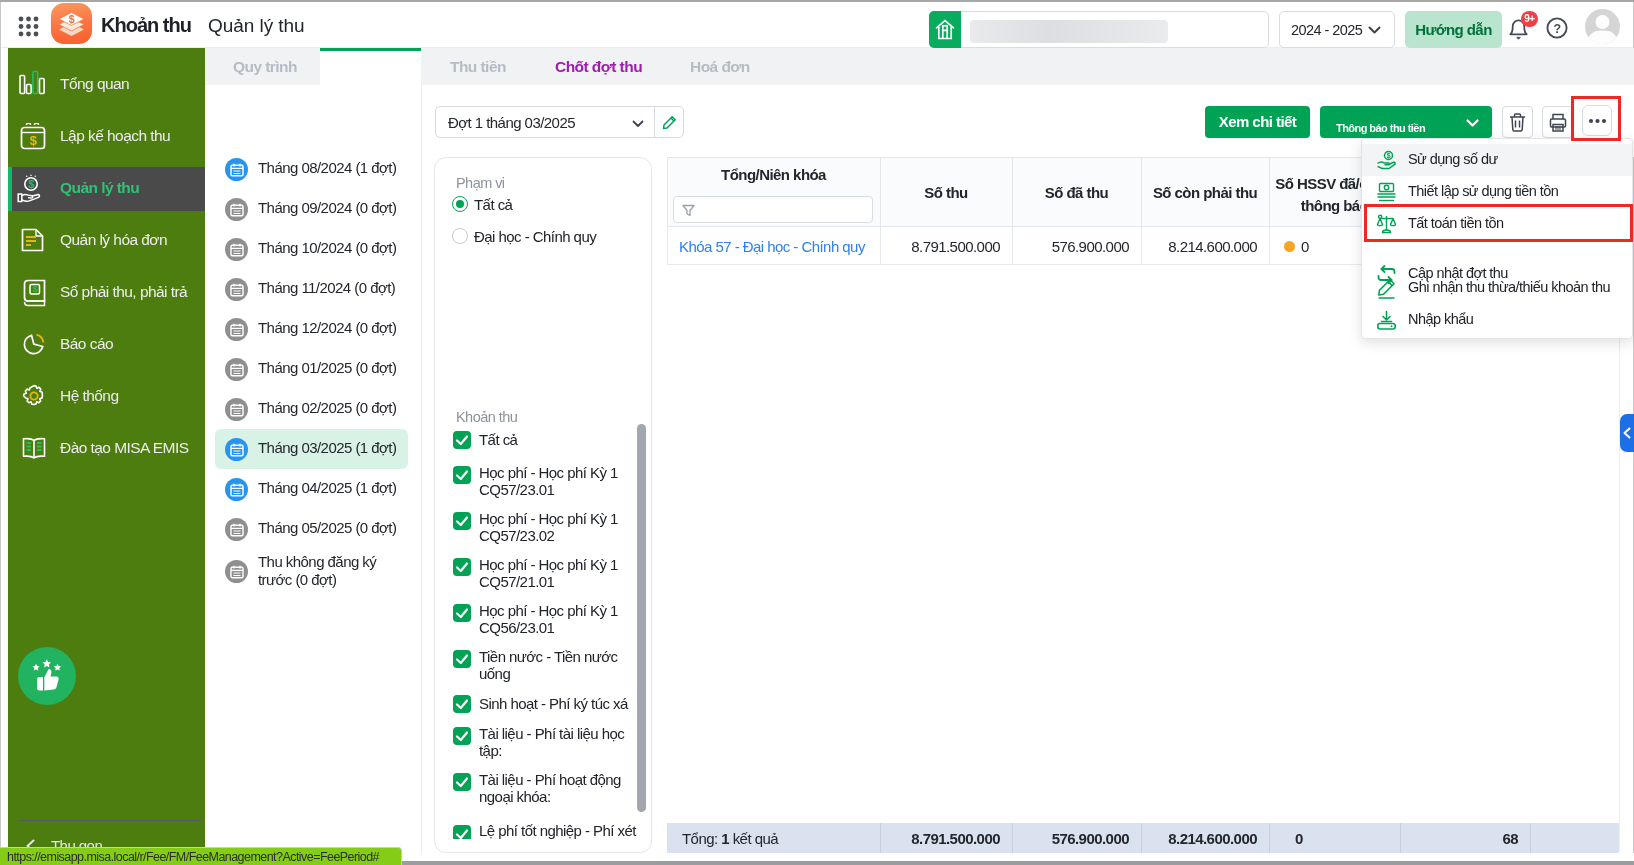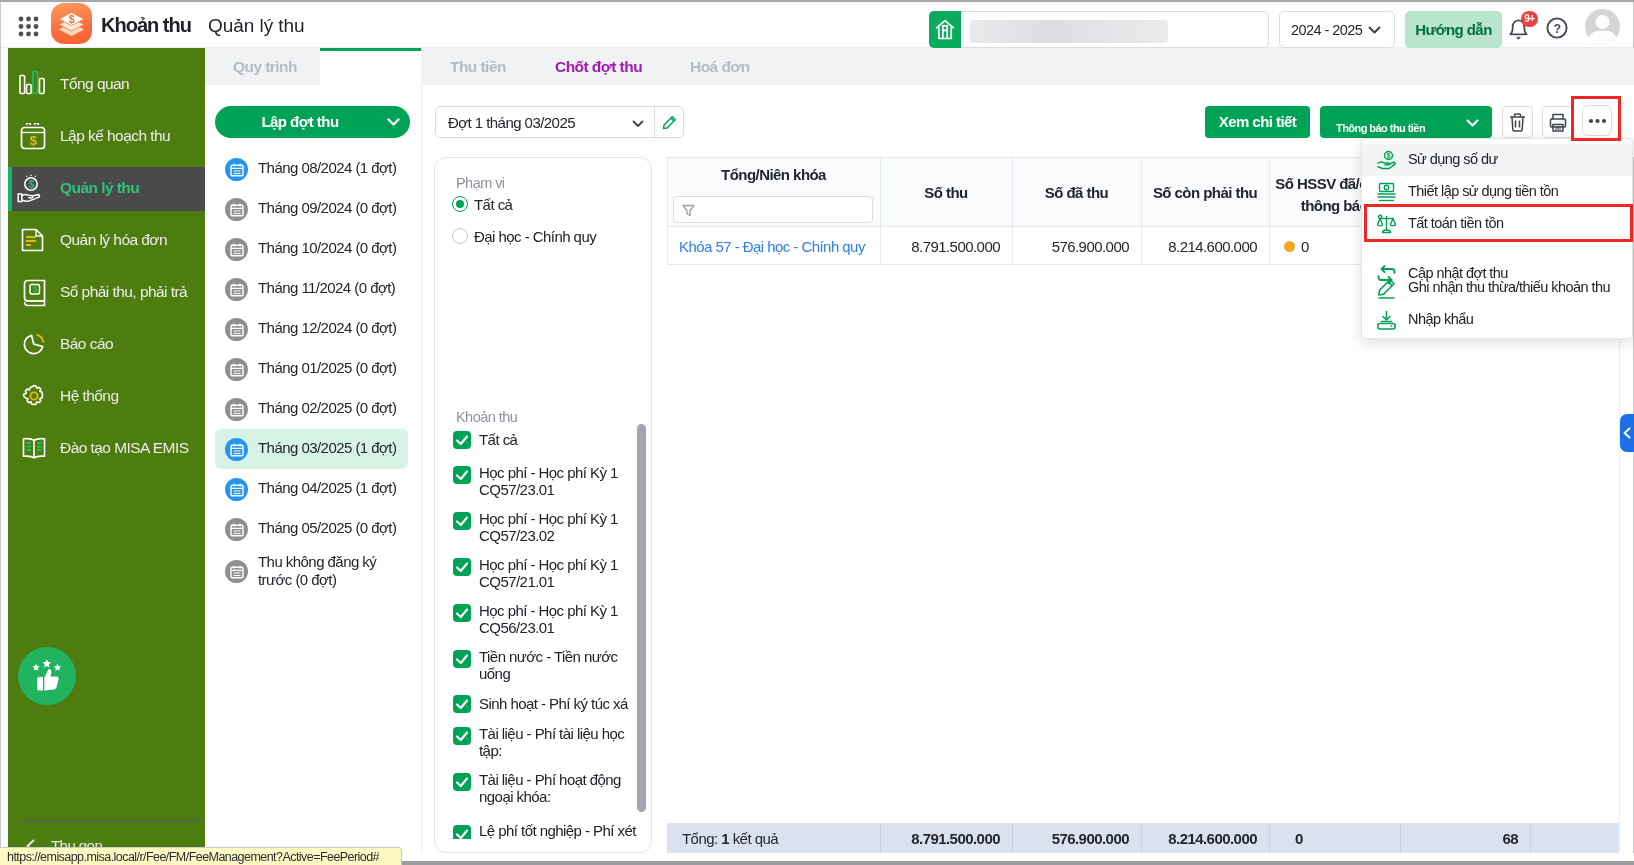--- a/index.html
+++ b/index.html
@@ -187,26 +187,20 @@
 <div class="abs" id="tabs" style="left:205px;top:48px;width:1429px;height:37px;background:#f1f2f3;">
   <div class="abs" style="left:115px;top:0;width:101px;height:37px;background:#fff;border-top:3px solid #00a355;"></div>
   <div class="abs tabtxt" style="left:28px;top:10px;color:#b6bcc6;font-weight:bold;font-size:15.5px;">Quy trình</div>
   <div class="abs tabtxt" style="left:140px;top:10px;color:#00a355;font-weight:bold;font-size:15.5px;margin-top:26px;">Đợt thu</div>
   <div class="abs tabtxt" style="left:245px;top:10px;color:#b6bcc6;font-weight:bold;font-size:15.5px;">Thu tiền</div>
   <div class="abs tabtxt" style="left:350px;top:10px;color:#a21caf;font-weight:bold;font-size:15.5px;">Chốt đợt thu</div>
   <div class="abs tabtxt" style="left:485px;top:10px;color:#b6bcc6;font-weight:bold;font-size:15.5px;">Hoá đơn</div>
 </div>
 
 <div class="abs" id="monthpanel" style="left:205px;top:85px;width:217px;height:768px;background:#fff;border-right:1px solid #ebedef;">
-  <div class="abs" style="left:10px;top:21px;width:195px;height:32px;background:#00a355;border-radius:16px;color:#fff;">
-    <div class="abs" style="left:0;width:170px;text-align:center;top:7px;font-size:15px;font-weight:bold;">Lập đợt thu</div>
-    <svg class="abs" style="left:172px;top:12px;" width="13" height="9" viewBox="0 0 13 9" fill="none" stroke="#fff" stroke-width="2.2" stroke-linecap="round" stroke-linejoin="round">
-        <path d="M1.5 1.5 L6.5 6.5 L11.5 1.5"></path>
-      </svg>
-  </div>
   <div id="monthlist" style="position:absolute;left:0;top:64px;width:217px;">
     <style>
       .mrow { position:relative; height:40px; }
       .mrow .mic { position:absolute; left:20px; top:9px; width:23px; height:23px; border-radius:50%; }
       .mrow .mtx { position:absolute; left:53px; top:10px; font-size:15px; color:#23262d; }
       .mic svg { position:absolute; left:4.5px; top:4.5px; }
     </style>
     <div class="mrow">
         <span class="mic" style="background:#2595ef;">
           <svg width="14" height="14" viewBox="0 0 14 14" fill="none" stroke="#fff" stroke-width="1.4">
@@ -546,15 +540,15 @@
 
 <div class="abs" style="left:1571px;top:96px;width:50px;height:45px;border:3px solid #ee2823;"></div>
 <div class="abs" style="left:1364px;top:204px;width:269px;height:38px;border:3px solid #ee2823;"></div>
 
 <div class="abs" style="left:1620px;top:414px;width:14px;height:38px;background:#1d6fe8;border-radius:7px 0 0 7px;">
   <svg class="abs" style="left:3px;top:13px;" width="8" height="12" viewBox="0 0 8 12" fill="none" stroke="#fff" stroke-width="2" stroke-linecap="round" stroke-linejoin="round">
       <path d="M6.5 1.5 L1.5 6 L6.5 10.5"></path>
     </svg>
 </div>
 
-<div class="abs" style="left:0;top:847px;width:402px;height:18px;background:#fef9c3;border:1px solid #c9cbcf;border-left:none;border-bottom:none;border-radius:0 4px 0 0;">
+<div class="abs" style="left:0;top:847px;width:402px;height:18px;background:#84cc16;border:1px solid #c9cbcf;border-left:none;border-bottom:none;border-radius:0 4px 0 0;">
   <div class="abs" style="left:7px;top:2px;font-size:12.5px;color:#2a2d33;white-space:nowrap;">https://emisapp.misa.local/r/Fee/FM/FeeManagement?Active=FeePeriod#</div>
 </div>
 
 </body></html>

